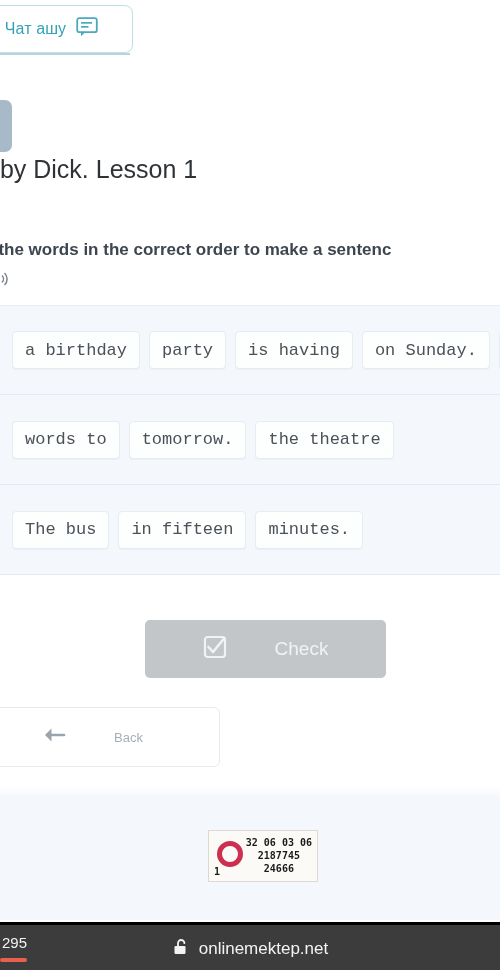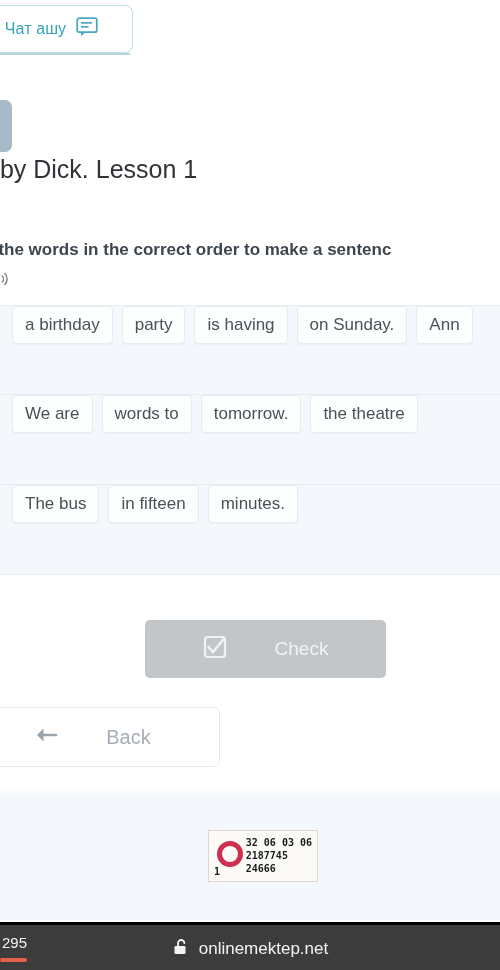--- a/index.html
+++ b/index.html
@@ -89,22 +89,24 @@
     width: 500px;
   }
   .srow {
     position: relative;
     box-sizing: border-box;
     width: 500px;
     height: 90px;
     background: #f4f7fb;
     border-bottom: 1px solid #e4eaf0;
     display: flex;
+    align-items: center;
     padding-left: 12px;
     gap: 9px;
+    font-family: Liberation Mono, monospace;
   }
   .srow:first-child { border-top: 1px solid #e8edf2; }
   .chip {
     display: inline-flex;
     align-items: center;
     justify-content: center;
     box-sizing: border-box;
     height: 38px;
     padding: 0 12px;
     background: #fdfefe;
@@ -148,21 +150,21 @@
     border: 1px solid #e6eaee;
     border-radius: 6px;
     display: flex;
     align-items: center;
     justify-content: center;
     gap: 48px;
     cursor: pointer;
   }
   .back-btn .back-label {
     color: #a7afb6;
-    font-size: 20px;
+    font-size: 13px;
   }
 
   
   .footer-band {
     position: absolute;
     left: 0; top: 795px;
     width: 500px; height: 125px;
     background: #f4f7fb;
   }
   .footer-fade {
@@ -193,21 +195,21 @@
     position: absolute;
     left: 5px; top: 35px;
     font-family: "DejaVu Sans Mono", monospace;
     font-size: 10px;
     font-weight: bold;
     color: #1a1a1a;
   }
   .counter-nums {
     position: absolute;
     right: 5px; top: 5px;
-    text-align: left;
+    text-align: center;
     font-family: "DejaVu Sans Mono", monospace;
     font-size: 10px;
     font-weight: bold;
     color: #1a1a1a;
     line-height: 13px;
   }
 
   
   .bottom-bar {
     position: absolute;
@@ -277,21 +279,20 @@
 
   <div class="srow">
     <div class="chip">a birthday</div>
     <div class="chip">party</div>
     <div class="chip">is having</div>
     <div class="chip">on Sunday.</div>
     <div class="chip">Ann</div>
   </div>
 
   <div class="srow">
-    <div class="chip">We are</div>
     <div class="chip">words to</div>
     <div class="chip">tomorrow.</div>
     <div class="chip">the theatre</div>
   </div>
 
   <div class="srow">
     <div class="chip">The bus</div>
     <div class="chip">in fifteen</div>
     <div class="chip">minutes.</div>
   </div>

